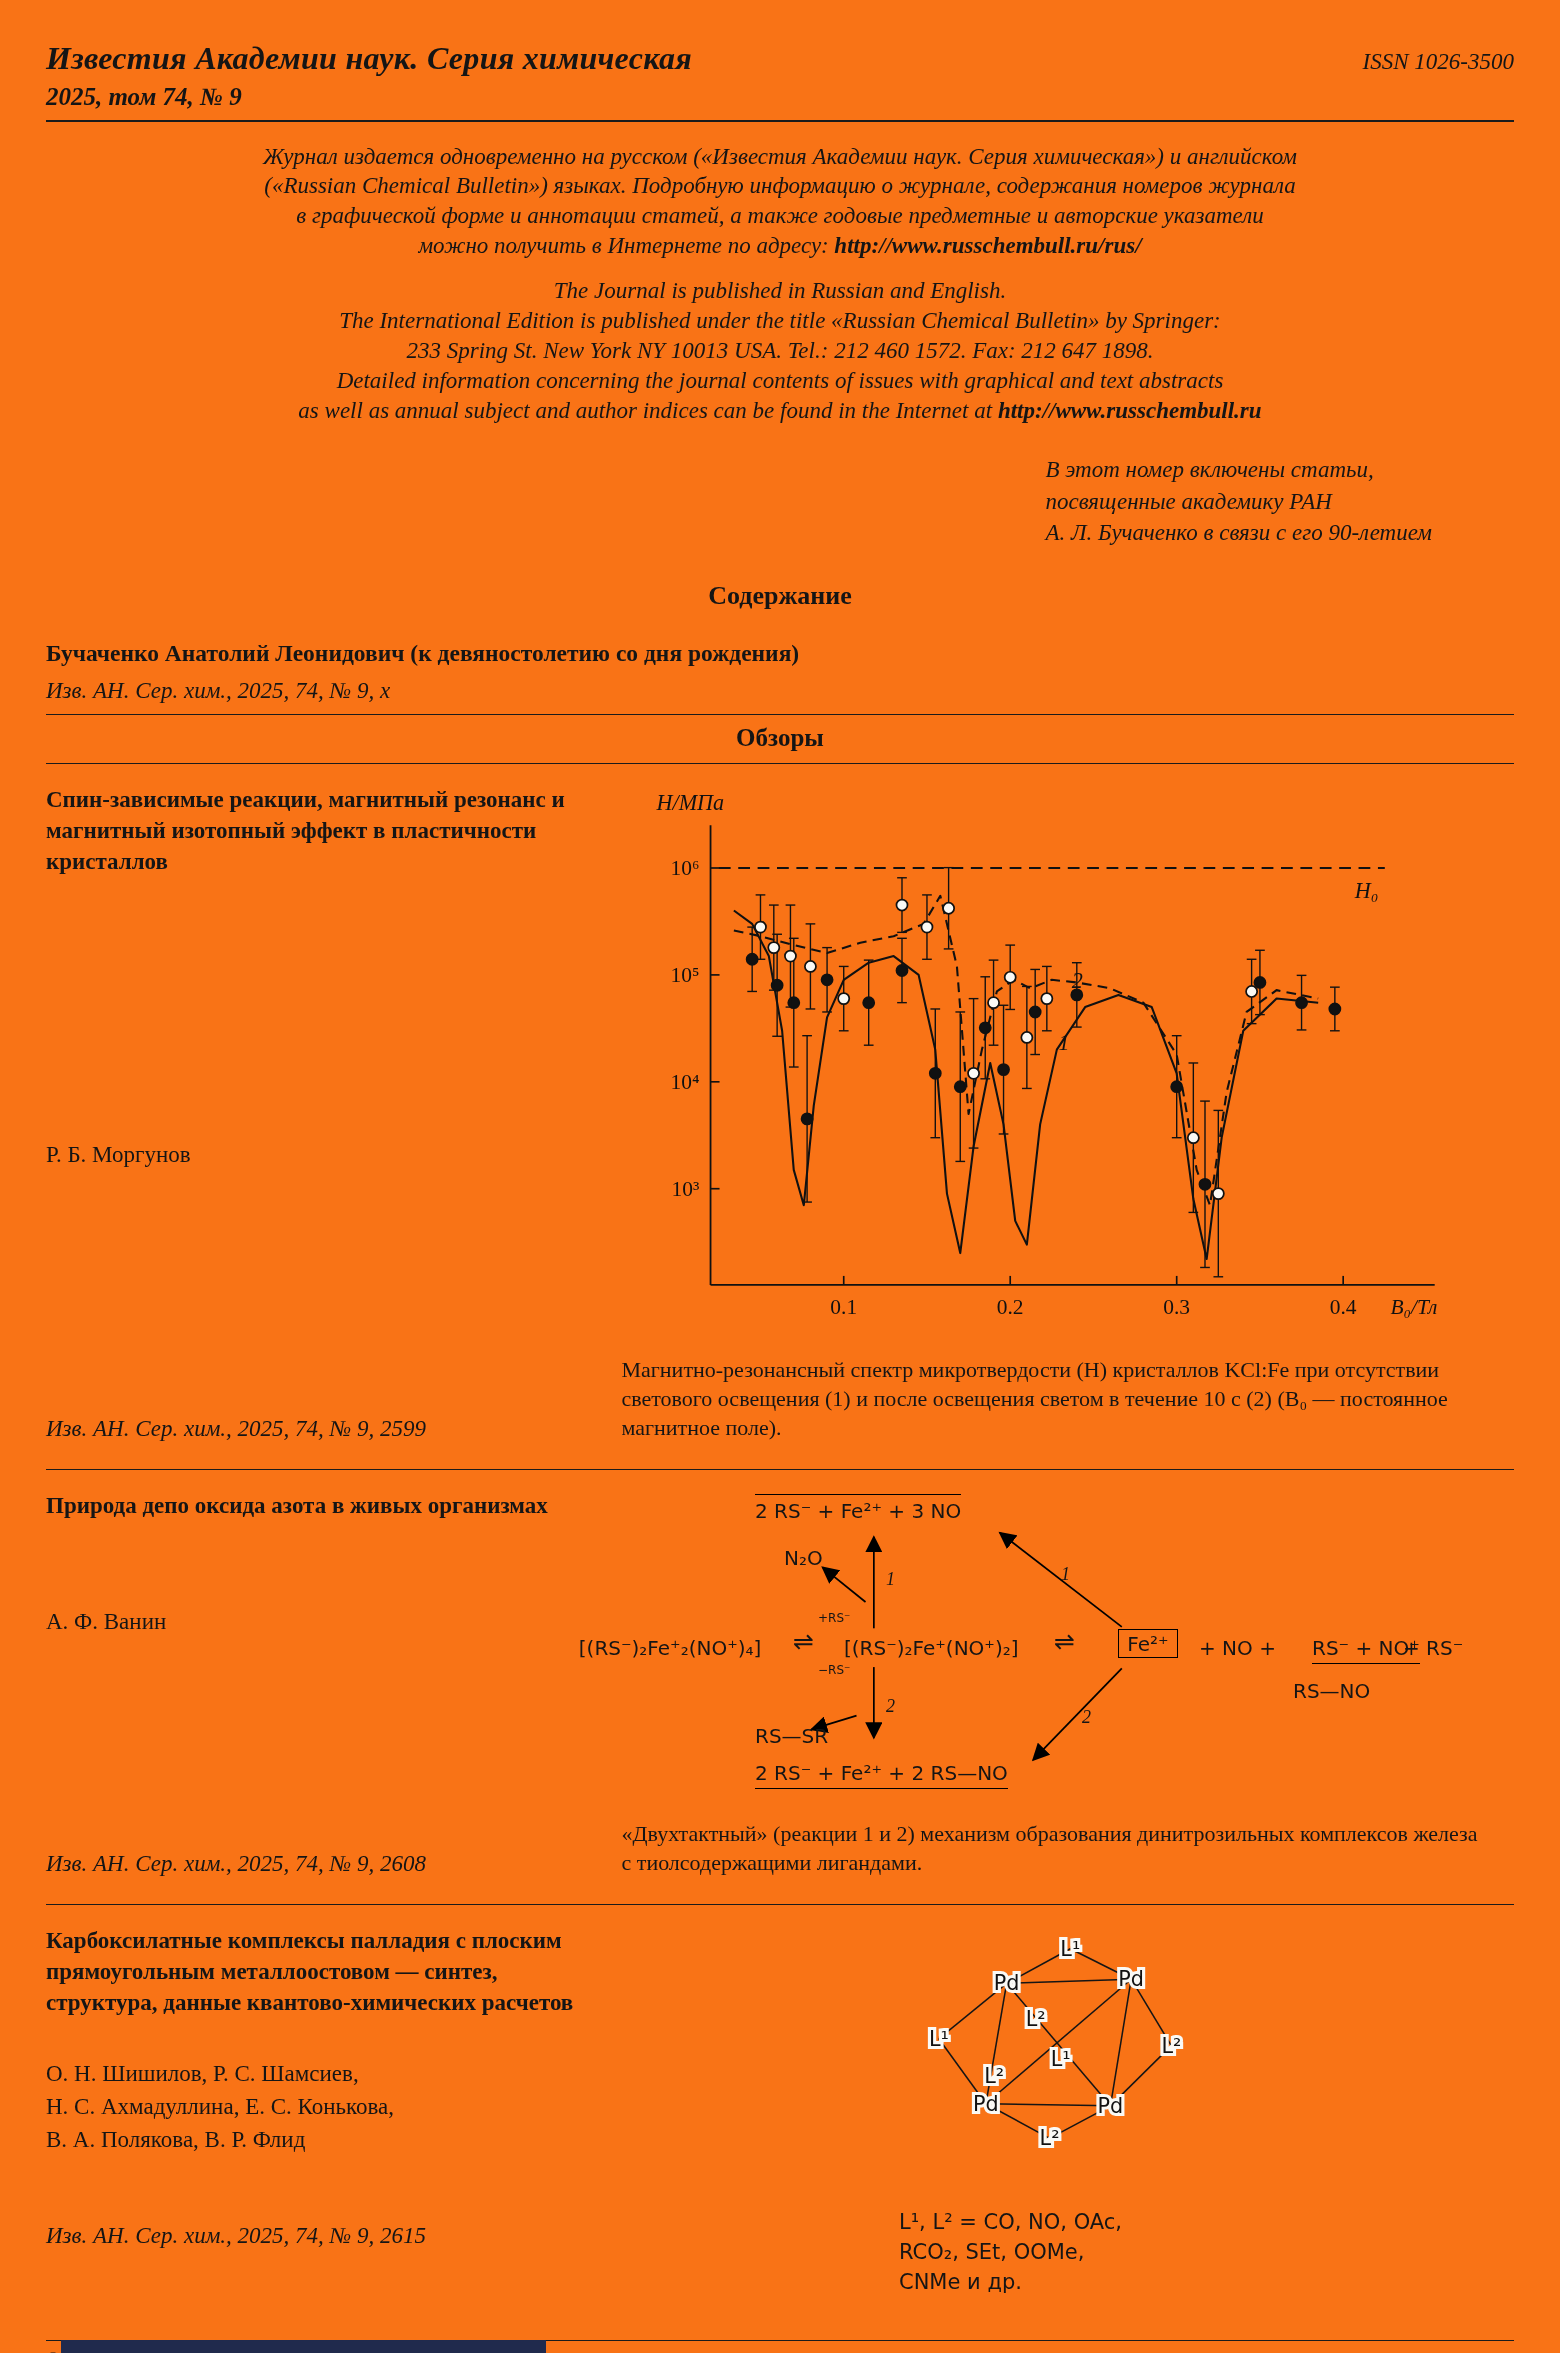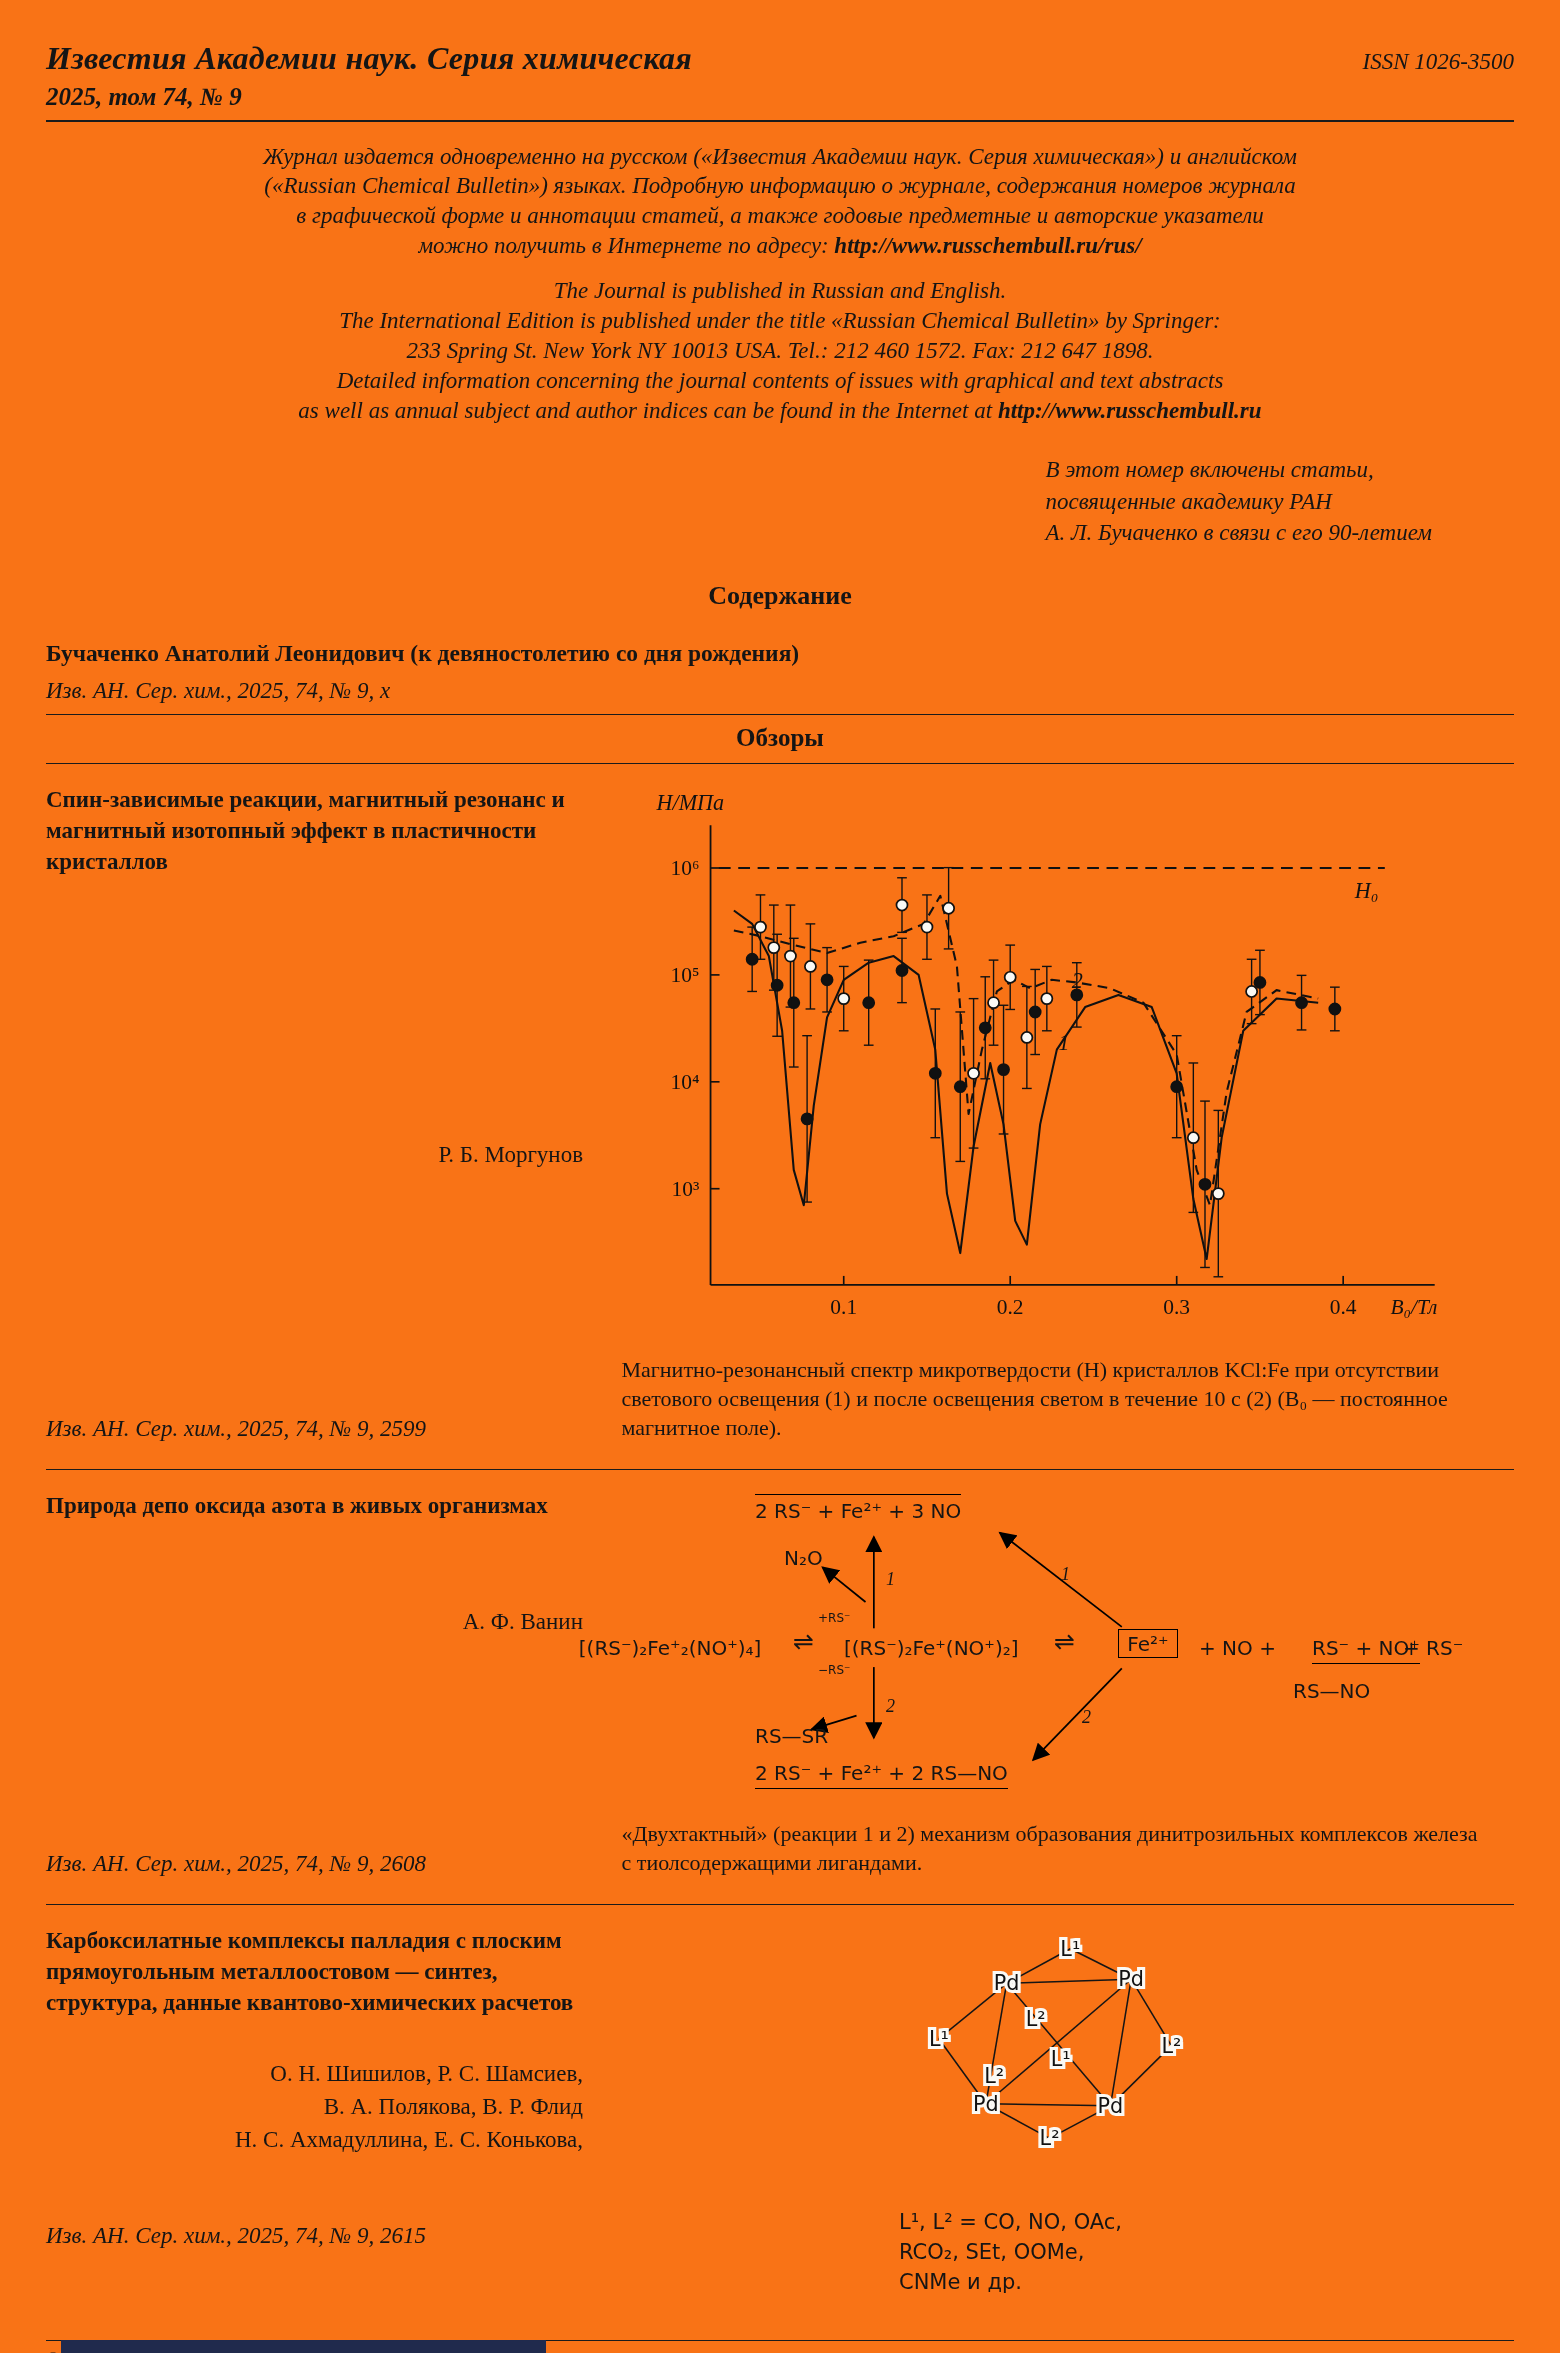--- a/index.html
+++ b/index.html
@@ -25,21 +25,21 @@
   .contents-heading { text-align:center; font-weight:bold; font-size:26px; margin-top:32px; }
   .lead-entry { margin-top:29px; }
   .lead-title { font-weight:bold; font-size:23.5px; }
   .cite { font-style:italic; font-size:23px; }
   .lead-entry .cite { margin-top:11px; }
   .section-heading { text-align:center; font-weight:bold; font-size:25px; padding:9.7px 0 1.4px; }
   
   .article { display:grid; grid-template-columns:537px 1fr; column-gap:26px; padding:21px 0 18px; }
   .acol { display:flex; flex-direction:column; }
   .atitle { font-weight:bold; font-size:23px; line-height:1.34; }
-  .aauthor { font-size:23px; line-height:1.45;text-align:right; }
+  .aauthor { font-size:23px; line-height:1.45; }
   .a1-author { margin-top:260px; }
   .a2-author { margin-top:83px; }
   .authors3 { margin-top:38px; }
   .push { margin-top:auto; }
   .c3 { margin-top:66px; }
   .caption { font-size:22px; line-height:1.32; margin:15.2px 0 0 12.5px; max-width:869px; }
   
   .chart { width:810px; height:554px; display:block; margin-left:24px; }
   .chart text { font-family:"Liberation Serif","DejaVu Serif",serif; fill:#111; }
   
@@ -338,22 +338,22 @@
       <p class="caption">«Двухтактный» (реакции 1 и 2) механизм образования динитрозильных комплексов железа с тиолсодержащими лигандами.</p>
     </div>
   </section>
 
   <div class="rule thin"></div>
 
   <section class="article">
     <div class="acol">
       <div class="atitle">Карбоксилатные комплексы палладия с плоским прямоугольным металлоостовом — синтез, структура, данные квантово-химических расчетов</div>
       <div class="aauthor authors3">О. Н. Шишилов, Р. С. Шамсиев,</div>
+      <div class="aauthor">Н. С. Ахмадуллина, Е. С. Конькова,</div>
       <div class="aauthor">В. А. Полякова, В. Р. Флид</div>
-      <div class="aauthor">Н. С. Ахмадуллина, Е. С. Конькова,</div>
       <div class="cite c3">Изв. АН. Сер. хим., 2025, 74, № 9, 2615</div>
     </div>
     <div>
       <div class="cluster-wrap">
         <svg class="cluster" viewBox="0 0 500 330">
           <line x1="170" y1="68" x2="350" y2="62"></line>
           <line x1="170" y1="68" x2="140" y2="242"></line>
           <line x1="350" y1="62" x2="320" y2="245"></line>
           <line x1="140" y1="242" x2="320" y2="245"></line>
           <line x1="170" y1="68" x2="320" y2="245"></line>

